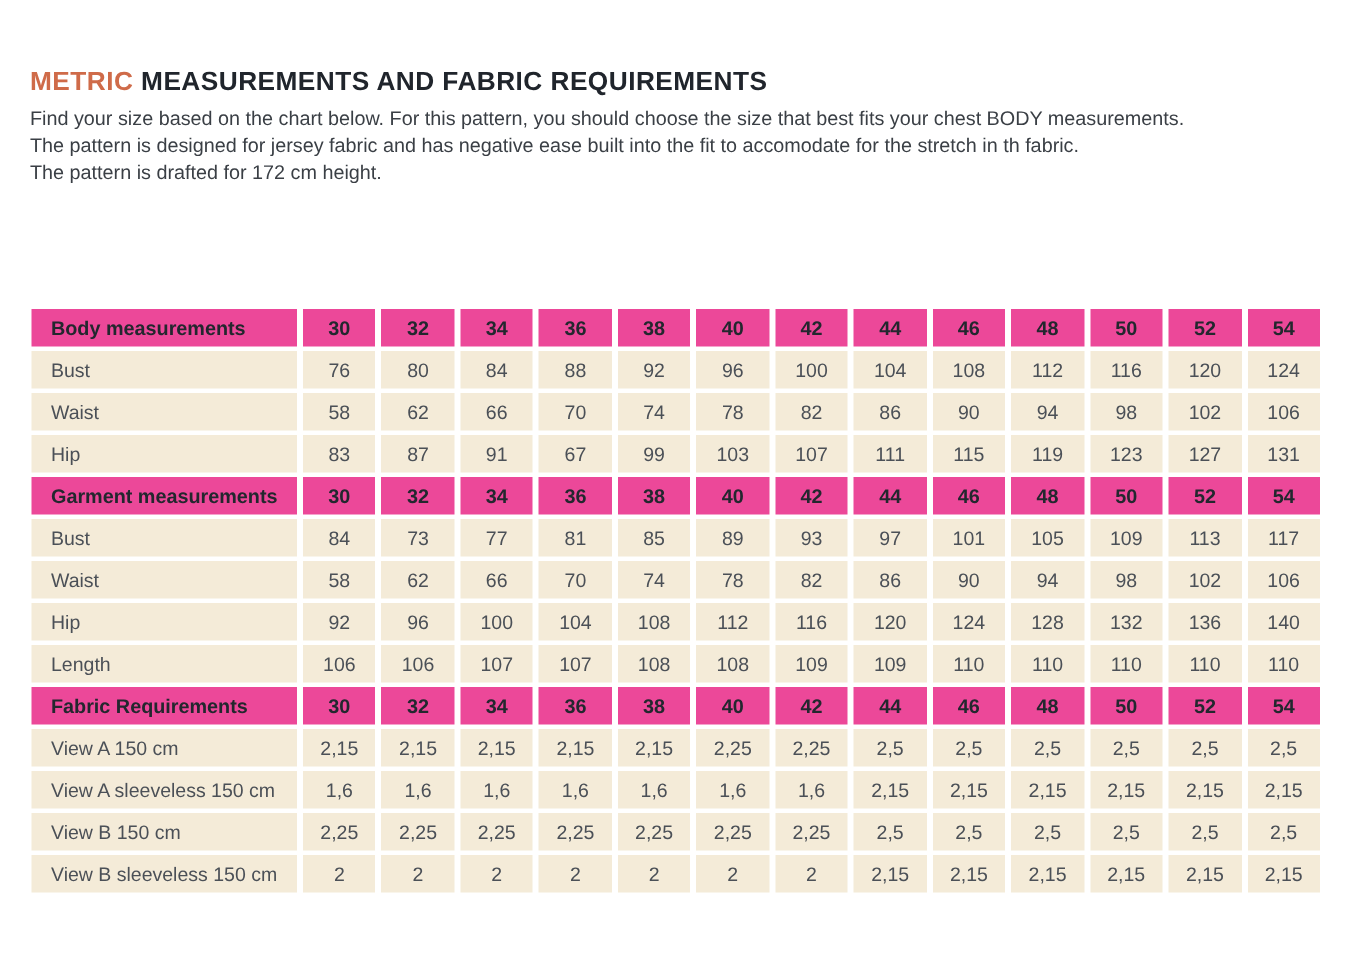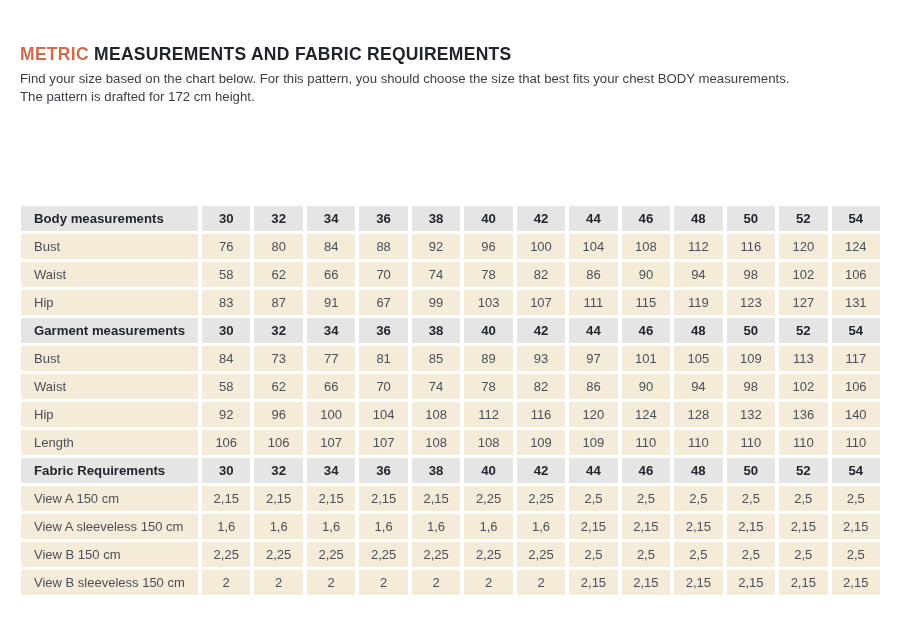--- a/index.html
+++ b/index.html
@@ -43,40 +43,41 @@
   .cell {
     height: 25px;
     line-height: 25px;
     font-size: 13px;
     overflow: hidden;
     white-space: nowrap;
   }
   .cell.num { text-align: center; }
   .cell.label { text-align: left; padding-left: 13px; }
   .cell.head {
-    background: #e5e5e5;
+    background: #ec4899;
     font-weight: 700;
     color: #23272e;
     font-size: 13.2px;
   }
   .cell.data {
     background: var(--cell-bg, #f4ebd8);
     color: #4b5057;
     font-weight: 400;
   }
 </style>
 </head>
 <body>
 
 <div class="page">
 
   <h1 class="title"><span class="accent">METRIC</span><span> MEASUREMENTS AND FABRIC REQUIREMENTS</span></h1>
 
   <div class="intro">
     <p>Find your size based on the chart below. For this pattern, you should choose the size that best fits your chest BODY measurements.</p>
+    <p>The pattern is designed for jersey fabric and has negative ease built into the fit to accomodate for the stretch in th fabric.</p>
     <p>The pattern is drafted for 172 cm height.</p>
   </div>
 
   <div class="size-table" id="size-table">
       <div class="cell head label">Body measurements</div>
       <div class="cell head num">30</div>
       <div class="cell head num">32</div>
       <div class="cell head num">34</div>
       <div class="cell head num">36</div>
       <div class="cell head num">38</div>

